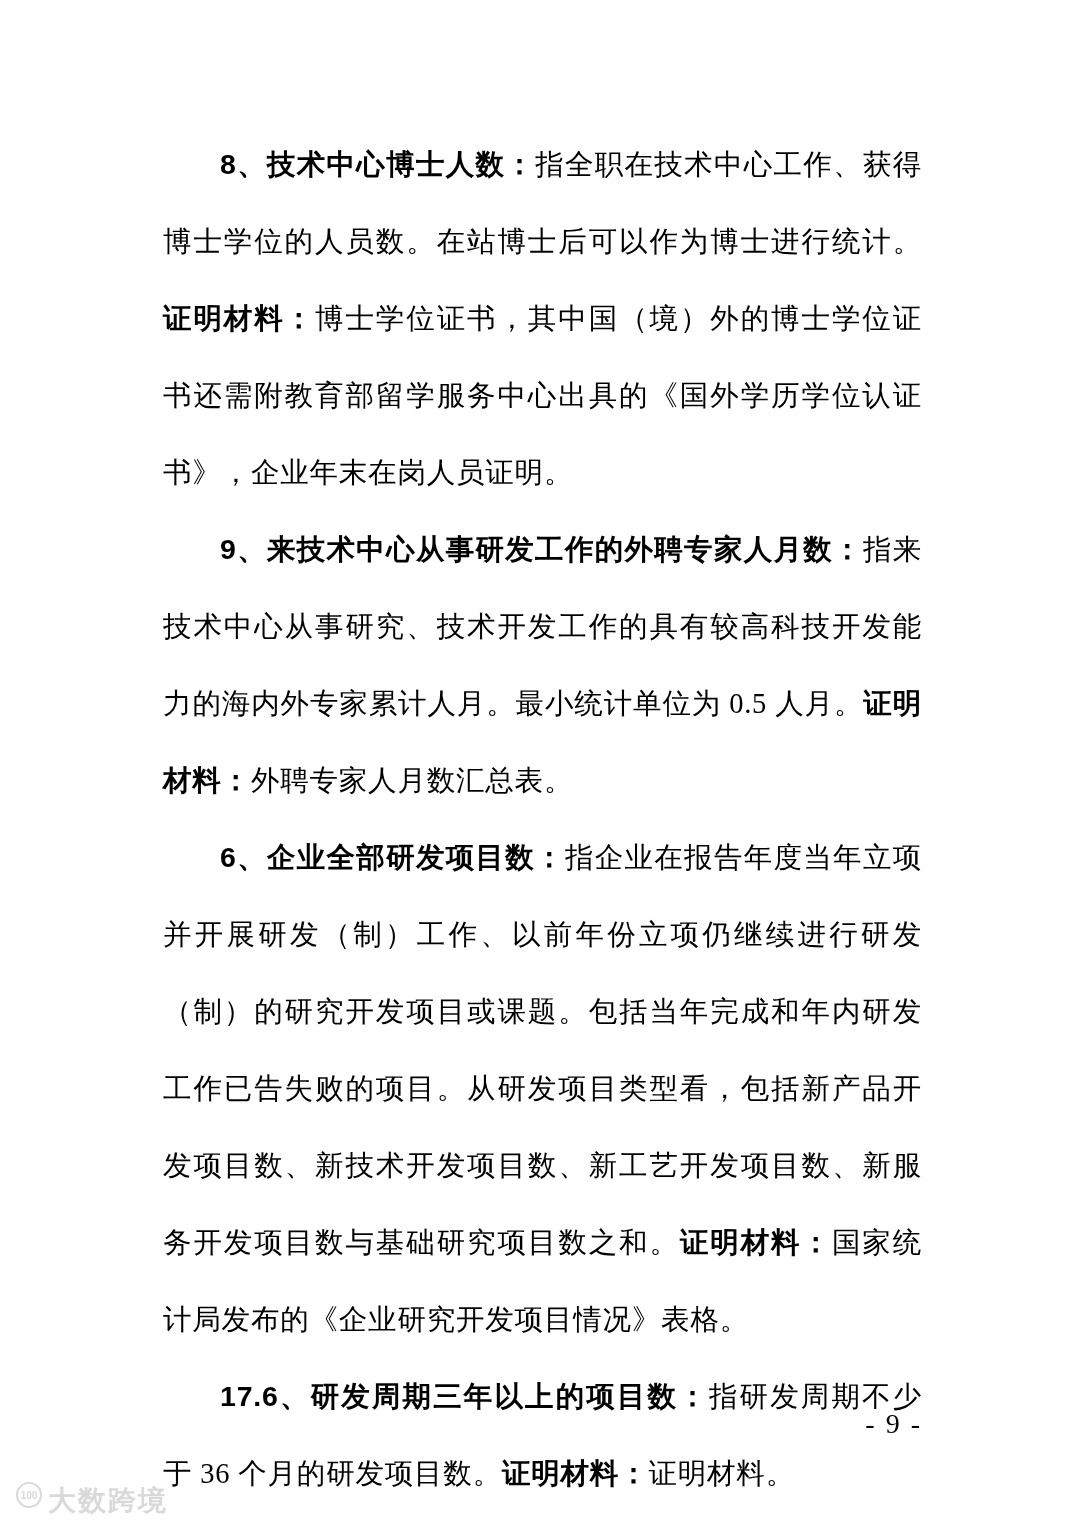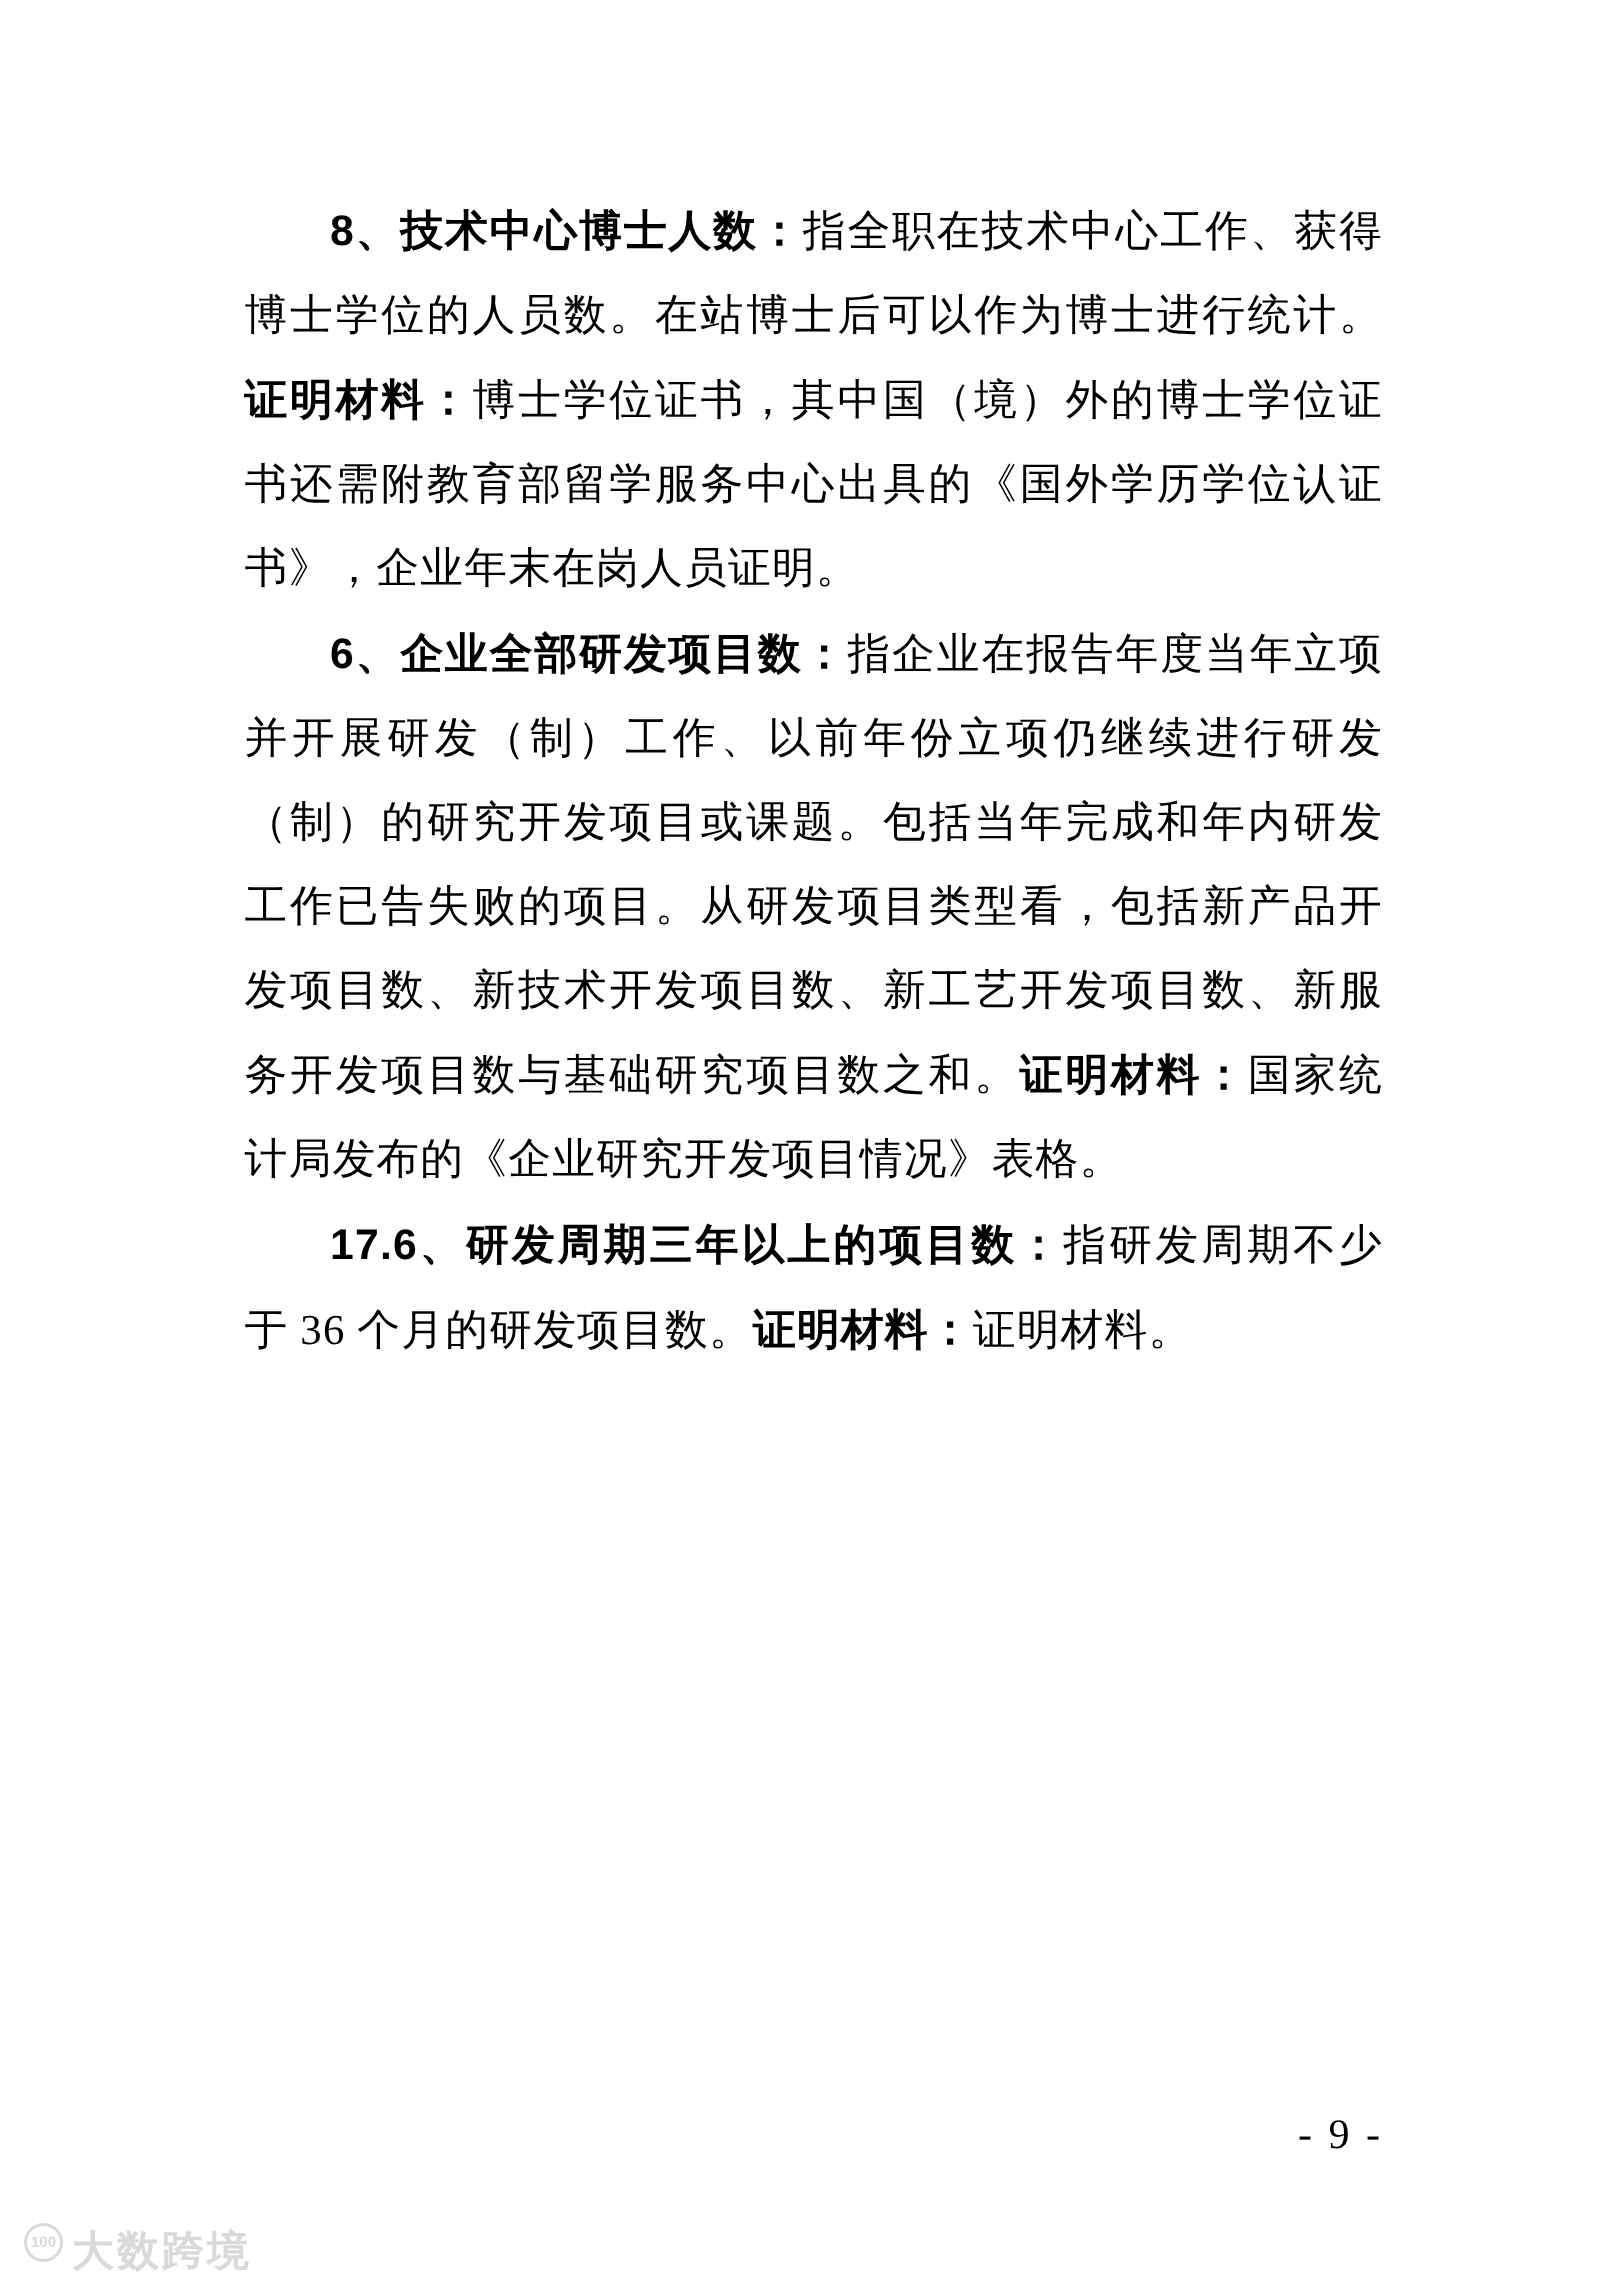--- a/index.html
+++ b/index.html
@@ -18,21 +18,21 @@
   }
   .content {
     position: absolute;
     left: 163px;
     right: 158px;
     top: 126px;
   }
   p.para {
     margin: 0;
     font-size: 28.5px;
-    line-height: 56px;
+    line-height: 77px;
     text-align: justify;
     text-indent: 2em;
     letter-spacing: 0.8px;
     word-break: break-all;
   }
   p.para b {
     font-family: "Liberation Sans", "DejaVu Sans", sans-serif;
     font-weight: 700;
   }
   .page-number {
@@ -73,20 +73,21 @@
     letter-spacing: 2px;
   }
 </style>
 </head>
 <body>
 
 <div class="page">
 
   <div class="content" id="doc-body">
       <p class="para"><b>8、技术中心博士人数：</b><span>指全职在技术中心工作、获得博士学位的人员数。在站博士后可以作为博士进行统计。</span><b>证明材料：</b><span>博士学位证书，其中国（境）外的博士学位证书还需附教育部留学服务中心出具的《国外学历学位认证书》，企业年末在岗人员证明。</span></p>
+      <p class="para"><b>9、来技术中心从事研发工作的外聘专家人月数：</b><span>指来技术中心从事研究、技术开发工作的具有较高科技开发能力的海内外专家累计人月。最小统计单位为 0.5 人月。</span><b>证明材料：</b><span>外聘专家人月数汇总表。</span></p>
       <p class="para"><b>6、企业全部研发项目数：</b><span>指企业在报告年度当年立项并开展研发（制）工作、以前年份立项仍继续进行研发（制）的研究开发项目或课题。包括当年完成和年内研发工作已告失败的项目。从研发项目类型看，包括新产品开发项目数、新技术开发项目数、新工艺开发项目数、新服务开发项目数与基础研究项目数之和。</span><b>证明材料：</b><span>国家统计局发布的《企业研究开发项目情况》表格。</span></p>
       <p class="para"><b>17.6、研发周期三年以上的项目数：</b><span>指研发周期不少于 36 个月的研发项目数。</span><b>证明材料：</b><span>证明材料。</span></p>
     </div>
 
   <div class="page-number">- 9 -</div>
 
   <div class="watermark">
     <span class="wm-logo">
       <span>100</span>
     </span>

